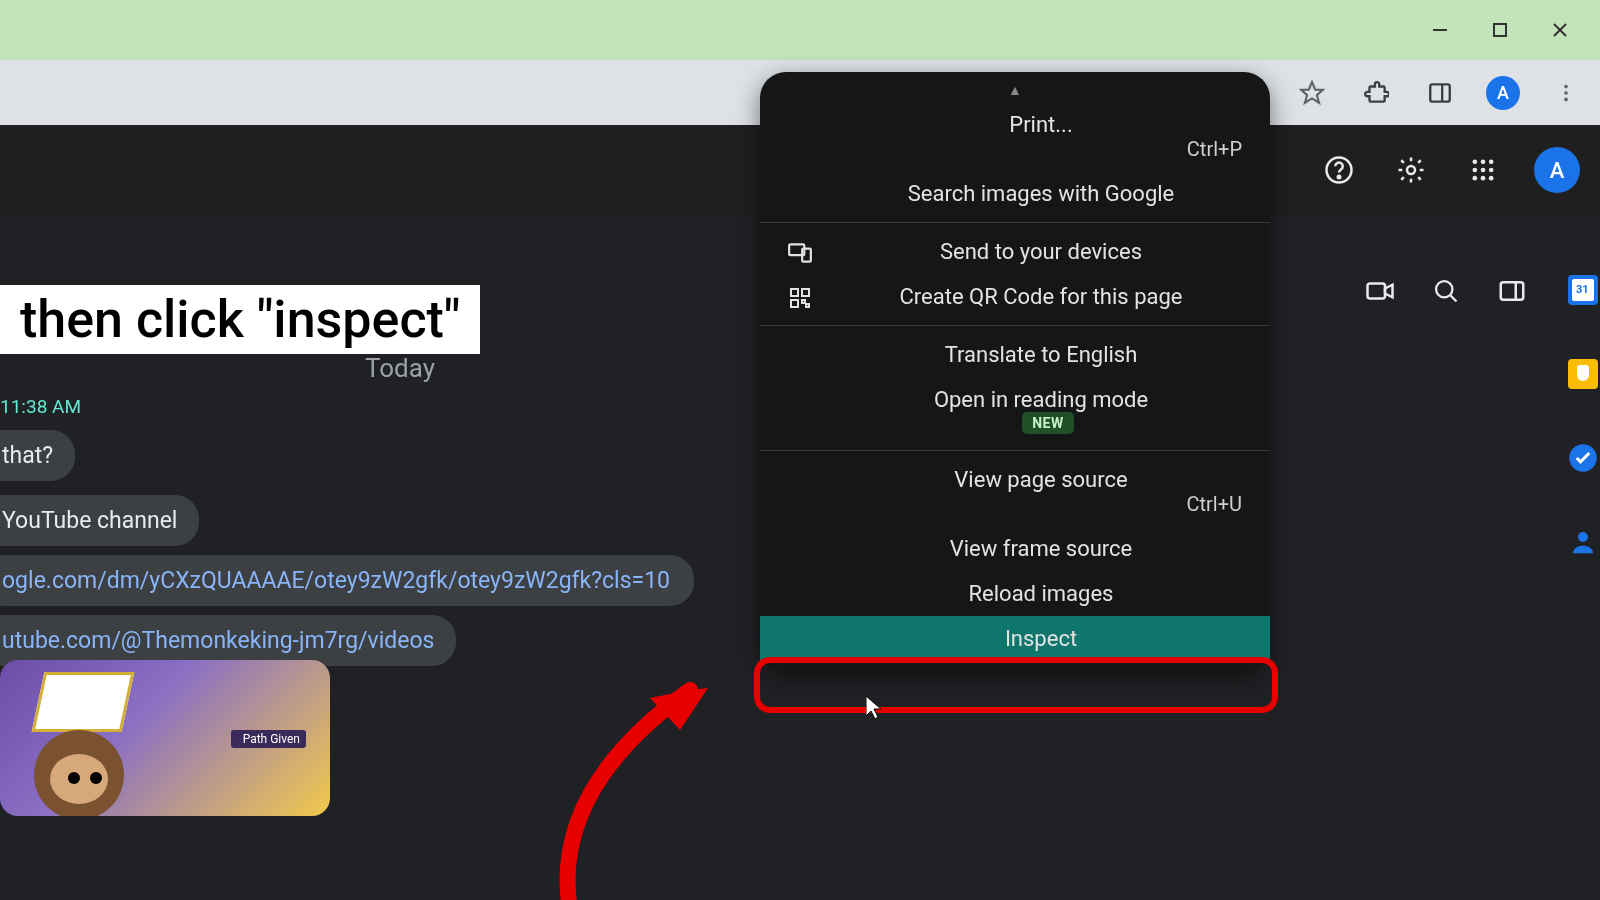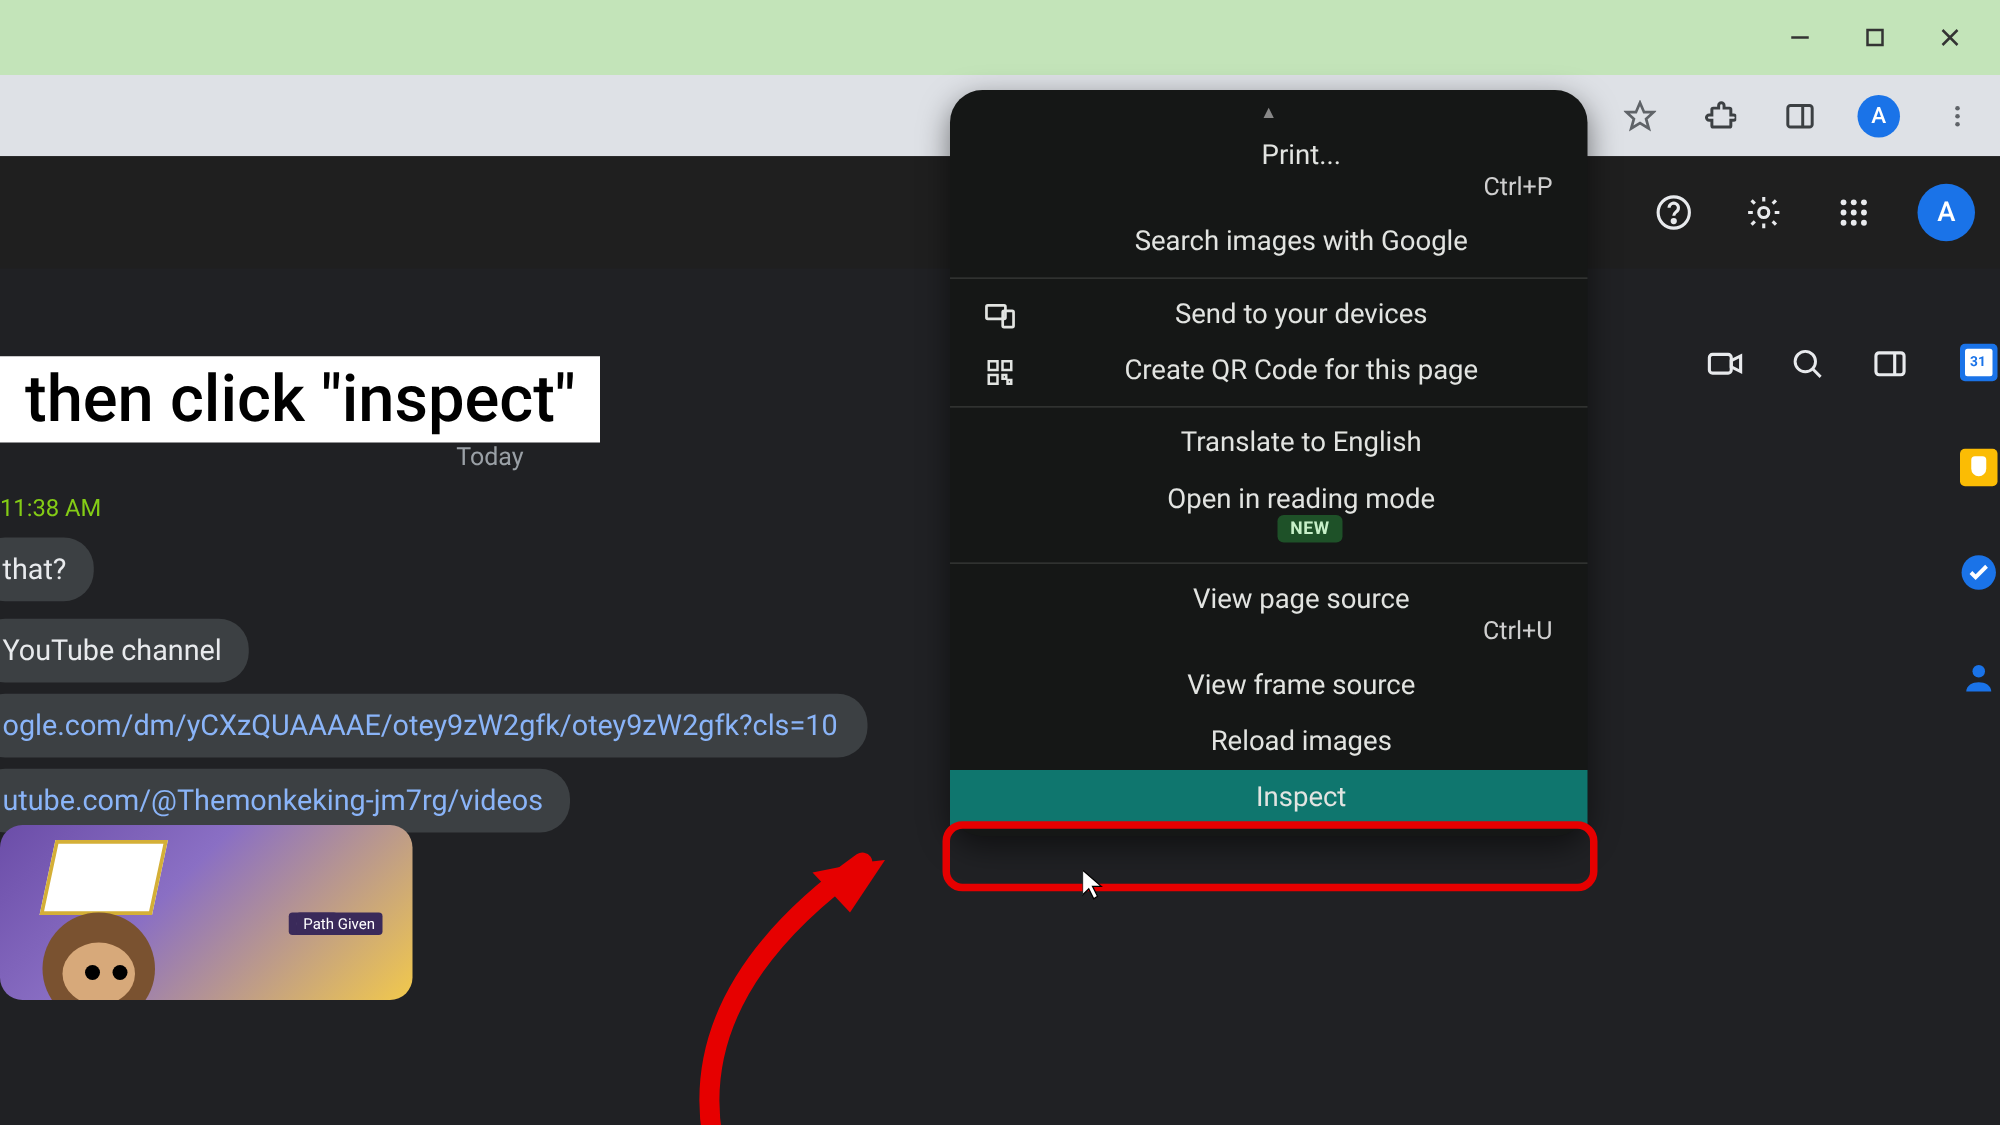--- a/index.html
+++ b/index.html
@@ -11,29 +11,29 @@
 .avatar-small { width: 34px; height: 34px; border-radius: 50%; background: #1a73e8; color: #fff; display: flex; align-items: center; justify-content: center; font-size: 18px; font-weight: 500; }
 .appbar { background: #1f1f1f; height: 90px; display: flex; align-items: center; justify-content: flex-end; padding: 0 20px; gap: 30px; position: relative; }
 .appbar .icon-btn { width: 42px; height: 42px; display: flex; align-items: center; justify-content: center; color: #e8eaed; cursor: pointer; }
 .avatar-lg { width: 46px; height: 46px; border-radius: 50%; background: #1a73e8; color: #fff; display: flex; align-items: center; justify-content: center; font-size: 22px; font-weight: 500; }
 .content { position: relative; background: #202124; height: 685px; }
 .action-row { position: absolute; top: 60px; right: 72px; display: flex; gap: 34px; color: #e8eaed; }
 .action-row .ic { width: 32px; height: 32px; display:flex; align-items:center; justify-content:center; }
 .side-rail { position: absolute; right: -8px; top: 50px; display: flex; flex-direction: column; gap: 54px; padding: 10px; }
 .side-rail .app-icon { width: 30px; height: 30px; border-radius: 4px; }
 .caption { position: absolute; left: -10px; top: 70px; background: #fff; color: #000; font-size: 52px; font-weight: 500; padding: 4px 20px 4px 30px; }
-.timestamp { position: absolute; left: 0; top: 180px; color: #84cc16; font-size: 19px; }
-.today { position: absolute; left: 365px; top: 138px; color: #9aa0a6; font-size: 20px; }
+.timestamp { position: absolute; left: 0; top: 180px; color: #5eead4; font-size: 19px; }
+.today { position: absolute; left: 365px; top: 138px; color: #9aa0a6; font-size: 26px; }
 .bubble { background: #3c4043; color: #e8eaed; border-radius: 24px; padding: 12px 22px; font-size: 23px; position: absolute; }
 .bubble a { color: #8ab4f8; }
 .msg1 { left: -20px; top: 215px; }
 .msg2 { left: -20px; top: 280px; }
 .msg3 { left: -20px; top: 340px; padding-right: 24px; }
 .msg4 { left: -20px; top: 400px; }
-.preview { position: absolute; left: 0; top: 445px; width: 330px; height: 140px; border-radius: 18px; overflow: hidden; background: linear-gradient(135deg,#6b4da8 0%, #8a6fc4 40%, #f2c94c 100%); }
+.preview { position: absolute; left: 0; top: 445px; width: 330px; height: 156px; border-radius: 18px; overflow: hidden; background: linear-gradient(135deg,#6b4da8 0%, #8a6fc4 40%, #f2c94c 100%); }
 .monkey { position:absolute; left: 34px; top: 70px; width: 90px; height: 90px; border-radius: 50%; background: #7a5230; }
 .monkey::before { content:""; position:absolute; left:16px; top:24px; width:58px; height:50px; background:#d7a97a; border-radius:50%; }
 .monkey .eye { position:absolute; width:12px; height:12px; background:#000; border-radius:50%; top:42px; }
 .monkey .eye.l { left:34px; } .monkey .eye.r { left:56px; }
 .hat { position:absolute; left:38px; top:12px; width:90px; height:60px; background:#fff; transform: skewX(-12deg); border:3px solid #d4af37; }
 .tag { position:absolute; background:#3a2a5a; color:#fff; font-size:12px; padding:2px 6px; border-radius:3px; }
 .tag.t1 { right: 60px; top: 70px; } .tag.t2 { right: 24px; top: 70px; }
 .context-menu { position: absolute; left: 760px; top: 72px; width: 510px; background: #151716; border-radius: 26px; padding: 6px 0 8px; box-shadow: 0 8px 24px rgba(0,0,0,.5); z-index: 50; }
 .context-menu .arrow { text-align:center; color:#888; font-size: 14px; line-height: 24px; }
 .cm-item { display:flex; align-items:center; padding: 10px 28px 10px 80px; color: #e2e4e1; font-size: 22px; position:relative; cursor:pointer;flex-direction:column; }

